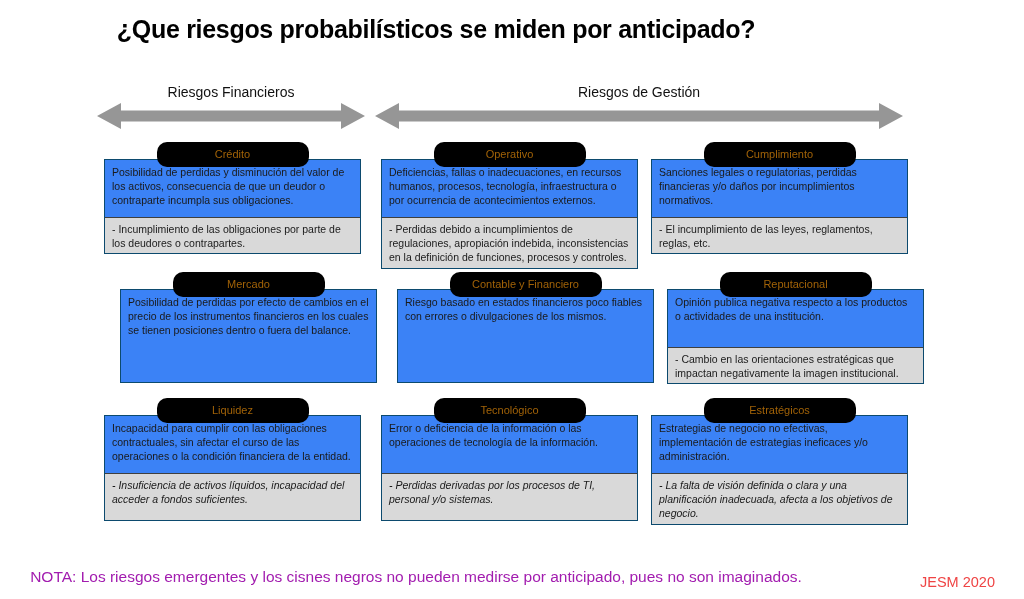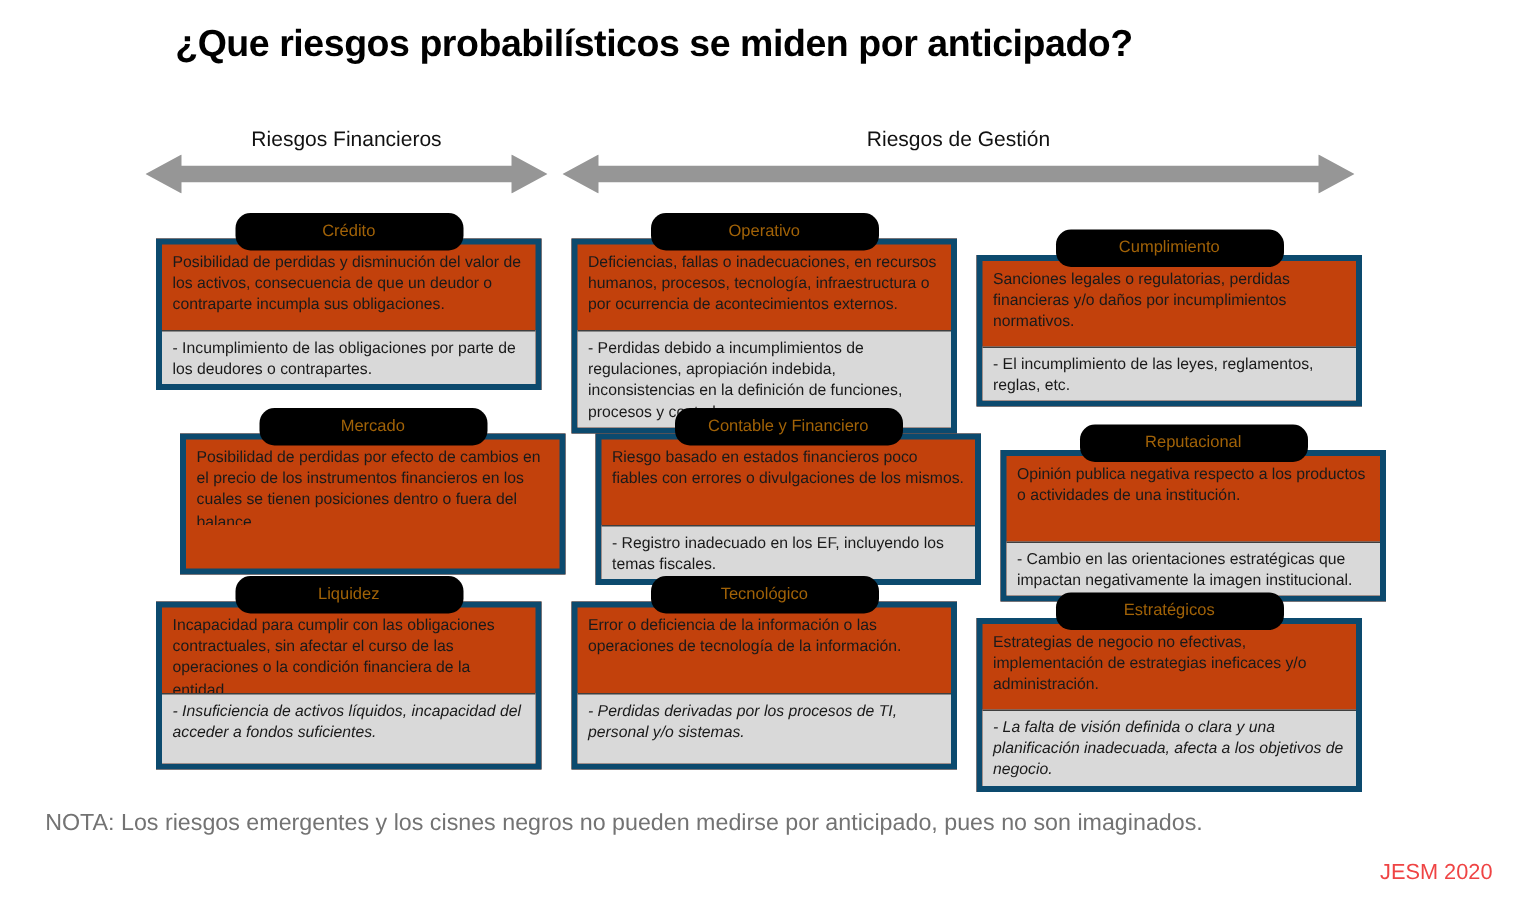--- a/index.html
+++ b/index.html
@@ -17,39 +17,39 @@
   .axis-arrow{position:absolute;top:103px;height:26px;}
   .card{position:absolute;width:257px;}
   .pill{
     position:relative;z-index:2;margin:0 auto;
     min-width:132px;width:fit-content;padding:0 10px;height:25px;
     background:#000;color:#a16207;border-radius:10px;
     text-align:center;font-size:11px;line-height:25px;
   }
   .box{
     position:relative;z-index:1;margin-top:-8px;
-    border:4px solid #0c4a6e;background:#c2410c;min-height:94px;
+    border:1px solid #0c4a6e;background:#3b82f6;min-height:94px;
     box-sizing:border-box;
   }
   .desc{
     height:57px;box-sizing:border-box;overflow:hidden;
     padding:5px 7px 3px 7px;font-size:10.5px;line-height:1.35;color:#1a1a1a;
   }
   .bullet{
     min-height:36px;box-sizing:border-box;background:#d9d9d9;
     border-top:1px solid #3f3f3f;
     padding:4px 7px 3px 7px;font-size:10.5px;line-height:1.35;color:#1a1a1a;
   }
   .r2 .bullet{min-height:47px;font-style:italic;}
   
-  .c0{left:104px;} .c1{left:381px;} .c2{left:651px;margin-top:11px;}
-  .r0{top:142px;} .r1{top:272px;padding-left:16px;} .r2{top:384px;}
+  .c0{left:104px;} .c1{left:381px;} .c2{left:651px;}
+  .r0{top:142px;} .r1{top:272px;padding-left:16px;} .r2{top:398px;}
   .note{
-    position:absolute;top:540px;left:0;width:832px;text-align:center;
-    font-size:15.5px;color:#737373;
+    position:absolute;top:568px;left:0;width:832px;text-align:center;
+    font-size:15.5px;color:#a21caf;
   }
   .credit{
     position:absolute;top:574px;right:29px;font-size:14.5px;color:#ef4444;
   }
 </style>
 </head>
 <body>
 
 <div id="page">
 
@@ -93,21 +93,20 @@
     <div class="pill">Mercado</div>
     <div class="box">
       <div class="desc">Posibilidad de perdidas por efecto de cambios en el precio de los instrumentos financieros en los cuales se tienen posiciones dentro o fuera del balance.</div>
     </div>
   </div>
 
   <div class="card c1 r1">
     <div class="pill">Contable y Financiero</div>
     <div class="box">
       <div class="desc">Riesgo basado en estados financieros poco fiables con errores o divulgaciones de los mismos.</div>
-      <div class="bullet">- Registro inadecuado en los EF, incluyendo los temas fiscales.</div>
     </div>
   </div>
 
   <div class="card c2 r1">
     <div class="pill">Reputacional</div>
     <div class="box">
       <div class="desc">Opinión publica negativa respecto a los productos o actividades de una institución.</div>
       <div class="bullet">- Cambio en las orientaciones estratégicas que impactan negativamente la imagen institucional.</div>
     </div>
   </div>

